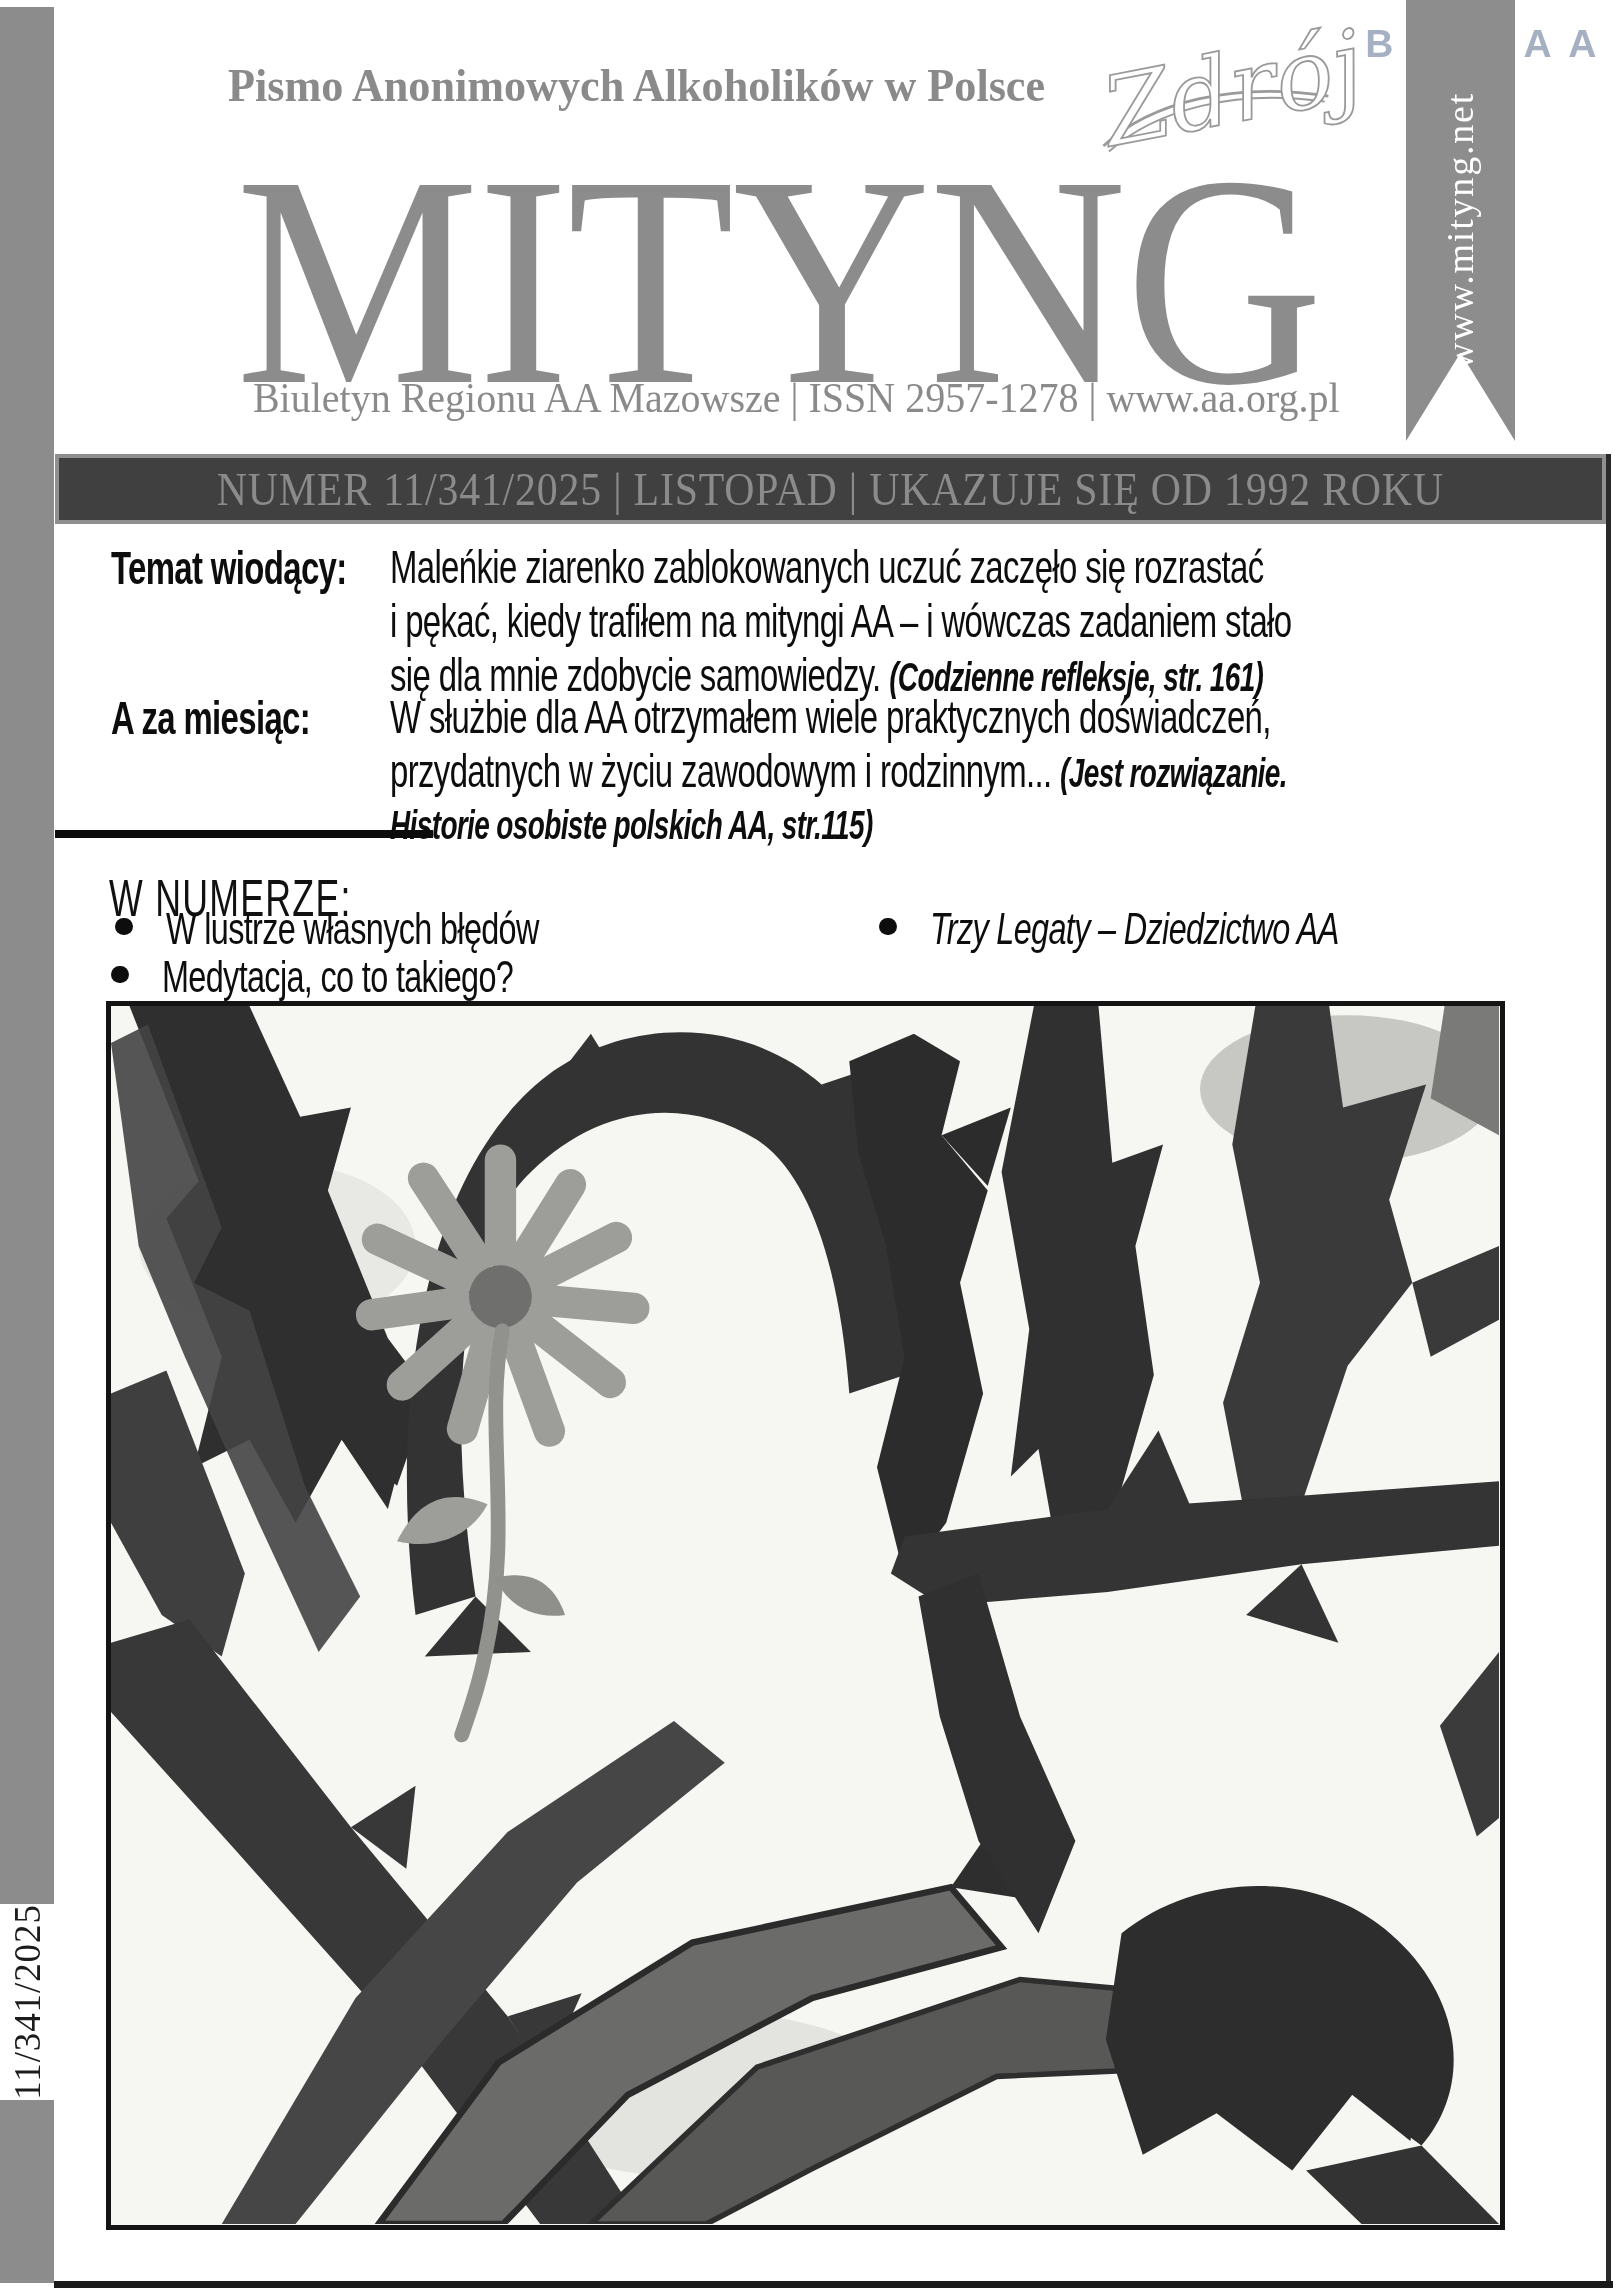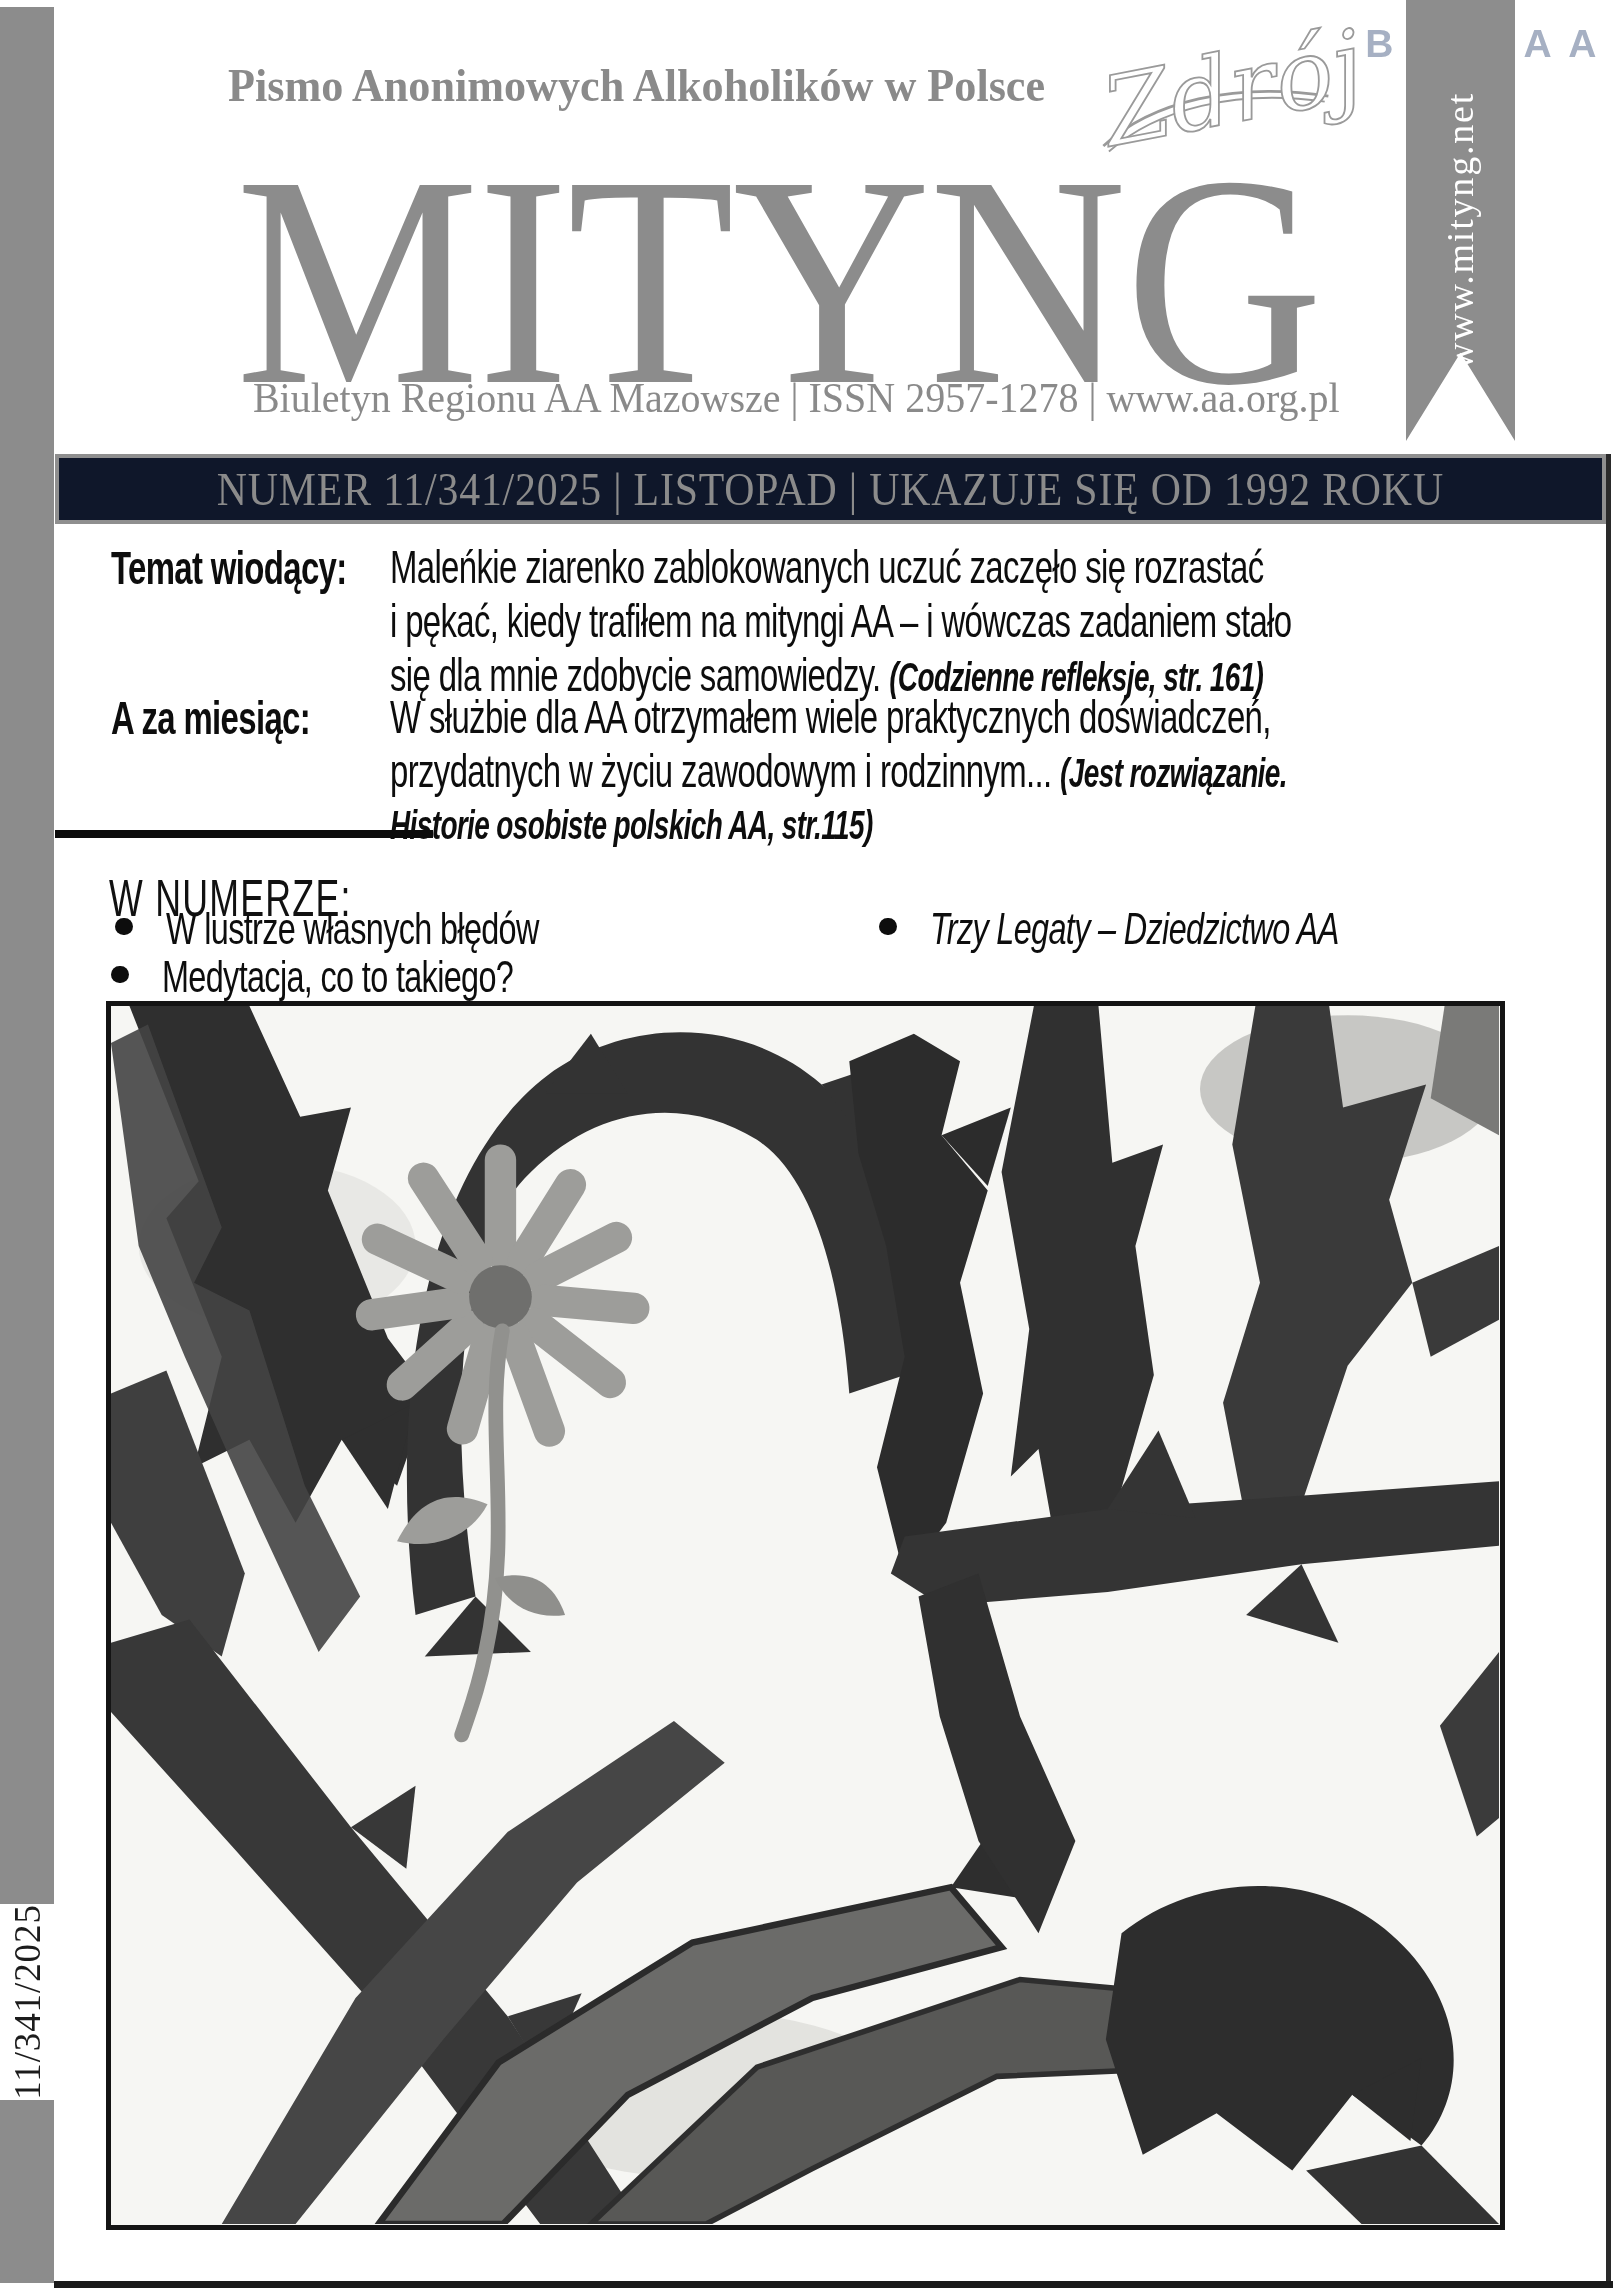--- a/index.html
+++ b/index.html
@@ -32,21 +32,21 @@
   .issn-wrap{position:absolute;left:12px;top:373px;width:1569px;text-align:center;}
   .issn{display:inline-block;font-family:"Liberation Serif", serif;font-size:43px;color:#8a8a8a;
         transform:scaleX(.93);white-space:nowrap;}
   
   .ribbon{position:absolute;left:1406px;top:0;width:109px;height:441px;background:#8d8d8d;
           clip-path:polygon(0 0,100% 0,100% 100%,50% 80%,0 100%);}
   .ribbon-text{position:absolute;left:50%;top:231px;transform:translate(-50%,-50%) rotate(-90deg);
                white-space:nowrap;font-family:"Liberation Serif", serif;font-size:38px;color:#ffffff;letter-spacing:1.8px;}
   
   .issue-bar{position:absolute;left:55px;top:454px;width:1551px;height:70px;box-sizing:border-box;
-             background:#0f172a;border:4.6px solid #8f8f8f;display:flex;align-items:center;justify-content:center;}
+             background:#404040;border:4.6px solid #8f8f8f;display:flex;align-items:center;justify-content:center;}
   .issue-bar-text{display:inline-block;font-family:"Liberation Serif", serif;font-size:47px;color:#8b8b8b;
                   transform:scaleX(.89);letter-spacing:0.9px;white-space:nowrap;}
   
   .cond{transform:scaleX(.7);transform-origin:0 0;white-space:nowrap;}
   .feat-label{position:absolute;left:111px;font-size:47px;font-weight:bold;color:#0d0d0d;letter-spacing:-0.9px;}
   .feat-lines{position:absolute;left:390px;color:#0d0d0d;}
   .feat-line{font-size:47px;line-height:54px;height:54px;letter-spacing:-0.9px;}
   .src{font-weight:bold;font-style:italic;font-size:40px;}
   
   .wnumerze{position:absolute;left:109px;top:869px;font-size:51px;color:#111;letter-spacing:1.8px;}

